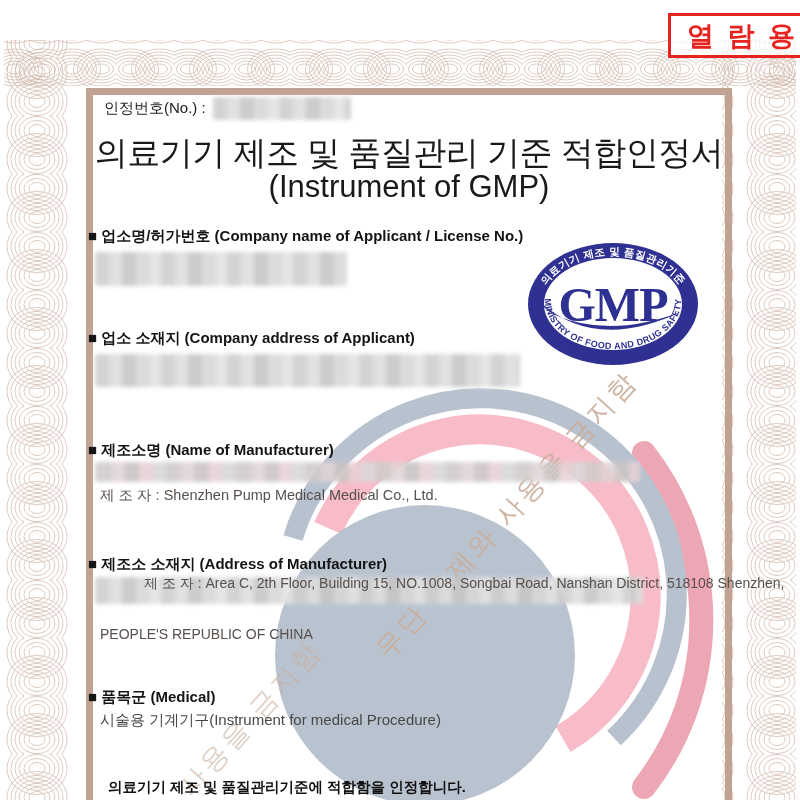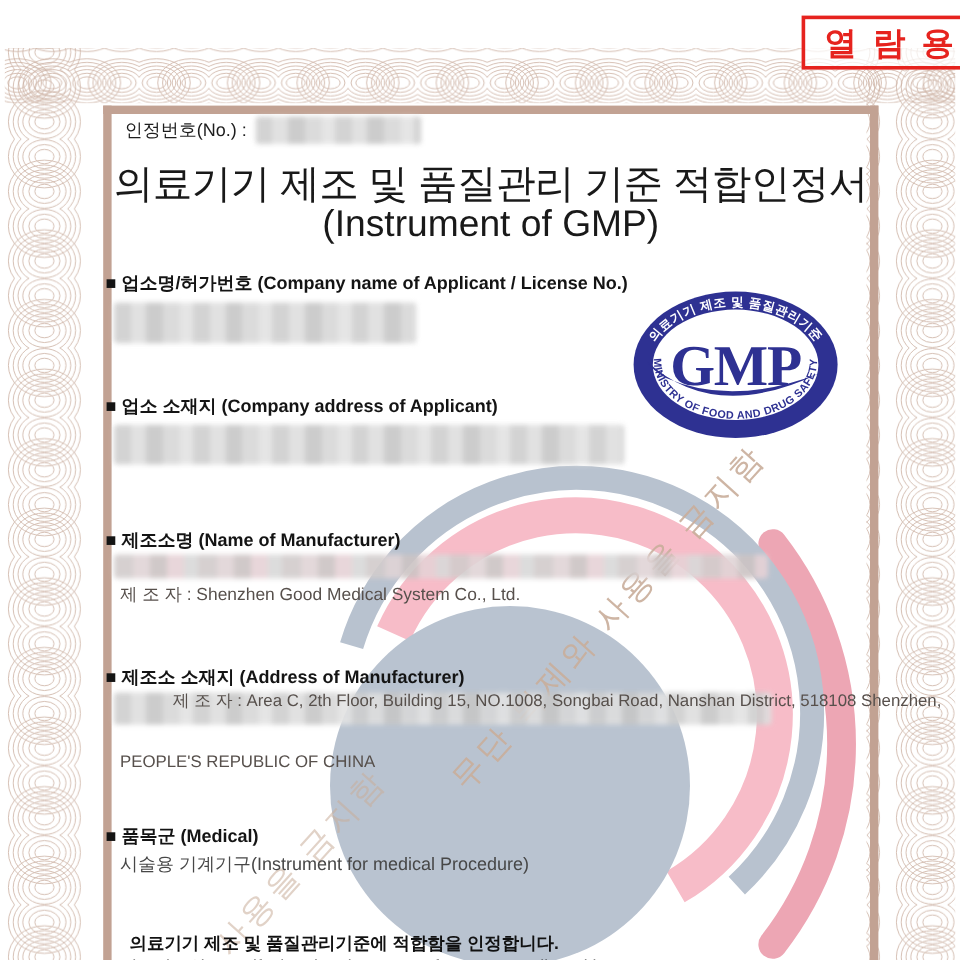--- a/index.html
+++ b/index.html
@@ -115,21 +115,21 @@
     <text font-size="9" font-weight="700" fill="#2e3192" letter-spacing="0.4" font-family="Liberation Sans, sans-serif">
       <textPath href="#sealBottom" startOffset="50%" text-anchor="middle">MINISTRY OF FOOD AND DRUG SAFETY</textPath>
     </text>
   </svg>
 
   <div class="sec-h" style="top:329px;">■ 업소 소재지 (Company address of Applicant)</div>
   <div class="blur" style="left:95px;top:354px;width:425px;height:33px;"></div>
 
   <div class="sec-h" style="top:441px;">■ 제조소명 (Name of Manufacturer)</div>
   <div class="blur pinkish" style="left:95px;top:462px;width:545px;height:20px;"></div>
-  <div class="detail" style="top:486px;">제 조 자 : Shenzhen Good Medical System Co., Ltd.</div>
+  <div class="detail" style="top:486px;">제 조 자 : Shenzhen Pump Medical Medical Co., Ltd.</div>
 
   <div class="sec-h" style="top:555px;">■ 제조소 소재지 (Address of Manufacturer)</div>
   <div class="blur" style="left:95px;top:577px;width:548px;height:27px;"></div>
   <div class="detail2" style="top:575px;margin-left:44px;">제 조 자 : Area C, 2th Floor, Building 15, NO.1008, Songbai Road, Nanshan District, 518108 Shenzhen,</div>
   <div class="detail2" style="top:626px;">PEOPLE'S REPUBLIC OF CHINA</div>
 
   <div class="sec-h" style="top:688px;">■ 품목군 (Medical)</div>
   <div class="cat" style="top:711px;">시술용 기계기구(Instrument for medical Procedure)</div>
 
   <div class="foot" style="top:757px;">

